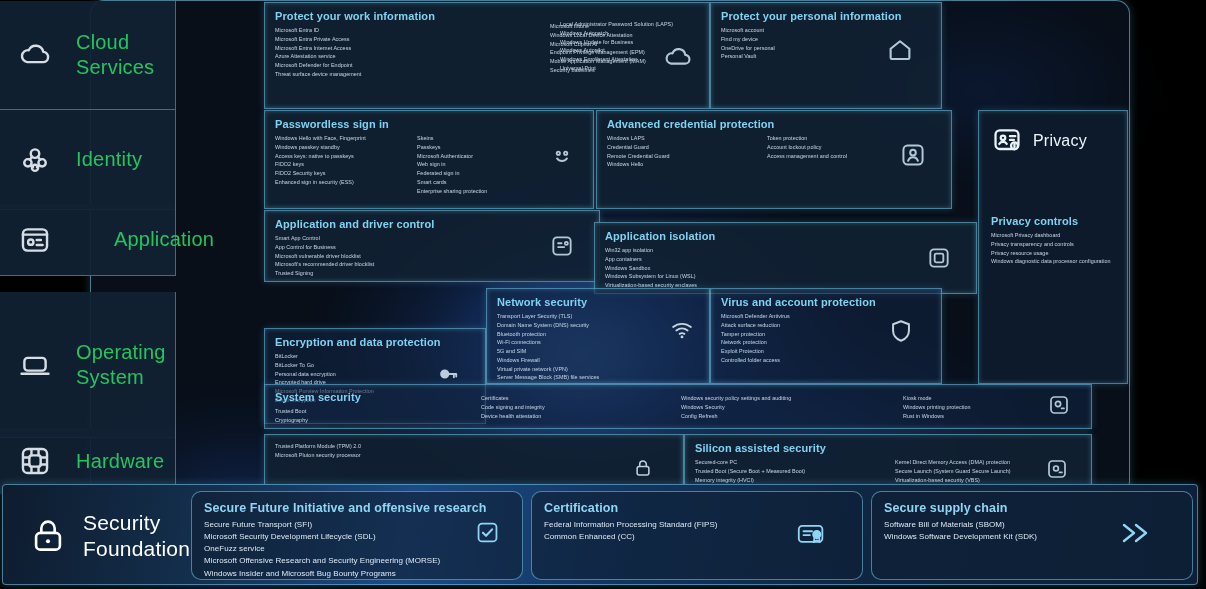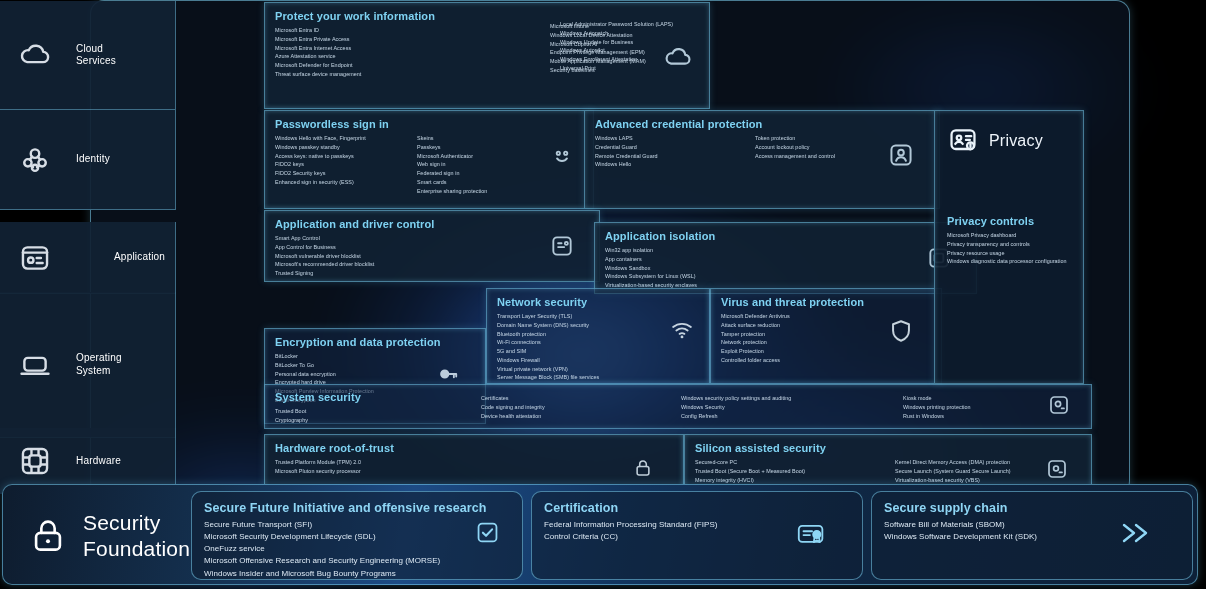--- a/index.html
+++ b/index.html
@@ -42,38 +42,38 @@
     background:rgba(14,28,46,.55);
     box-shadow:0 0 10px rgba(110,200,240,.25);}
 
   
   .rail{position:absolute;left:0;width:176px;box-sizing:border-box;
     display:flex;align-items:center;gap:10px;padding-left:18px;
     border-right:1px solid rgba(120,205,240,.45);
     border-bottom:1px solid rgba(120,205,240,.45);
     background:rgba(17,33,52,.93);}
   .rail .ico{flex:0 0 auto;width:34px;height:34px;opacity:.92;}
-  .rail .lbl{font-size:10px;line-height:1.25;color:#ffffff;font-weight:400;
+  .rail .lbl{font-size:20px;line-height:1.25;color:#22c55e;font-weight:400;
     letter-spacing:.2px;text-align:left;white-space:pre-line;padding-left:14px;}
 
   
   .card-h{font-size:11px;font-weight:700;color:#7fd2f2;letter-spacing:.1px;
     margin:0 0 4px 0;white-space:nowrap;}
   .bul{font-size:5.4px;line-height:1.62;color:#cfe0ef;letter-spacing:.05px;
     white-space:nowrap;opacity:.93;}
   .cols{display:flex;gap:0;}
   .card-pad{padding:7px 10px;position:relative;height:100%;box-sizing:border-box;}
   .card-ico{position:absolute;opacity:.85;}
 
   
   .priv-title{font-size:16px;color:#eef4fa;letter-spacing:.2px;}
 
   
   #foundation{position:absolute;left:2px;top:484px;width:1196px;height:101px;
-    box-sizing:border-box;border-radius:10px;
+    box-sizing:border-box;border-radius:4px;
     background:linear-gradient(100deg,#0e1c2e 0%,#14304f 18%,#1d4b85 34%,#12355f 52%,#0f2744 70%,#0d2038 100%);
     border:1px solid rgba(120,205,240,.55);
     box-shadow:0 0 9px rgba(100,195,240,.28);
     overflow:hidden;}
   .fcard{position:absolute;top:6px;height:89px;box-sizing:border-box;
     border-radius:10px;border:1px solid rgba(120,205,240,.55);
     background:rgba(14,30,52,.62);padding:9px 12px;}
   .fcard.plain{border:none;background:transparent;box-shadow:none;}
   .f-h{font-size:12.5px;font-weight:700;color:#8fd6f5;margin:0 0 4px 0;letter-spacing:.1px;}
   .f-b{font-size:8px;line-height:1.52;color:#dde9f4;letter-spacing:.05px;}
@@ -112,21 +112,21 @@
         <circle class="stk" cx="12" cy="7.5" r="3"></circle>
           <circle class="stk" cx="7" cy="14" r="2.6"></circle>
         <circle class="stk" cx="17" cy="14" r="2.6"></circle>
           <circle class="stk" cx="12" cy="17.5" r="2.2"></circle>
         <path class="stk" d="M10 9.5 8.4 11.8M14 9.5l1.6 2.3M9 16l1.6 1M15 16l-1.6 1"></path>
       </svg>
     </span>
     <span class="lbl">Identity</span>
   </div>
 
-  <div class="rail" style="top:222px;height:72px;gap:48px;">
+  <div class="rail" style="top:204px;height:72px;gap:48px;">
     <span class="ico">
       <svg width="34" height="34" viewBox="0 0 24 24" style="color:#e8eef5">
         <rect class="stk" x="3.5" y="4.5" width="17" height="15" rx="3.2"></rect>
         <path class="stk" d="M3.5 8.2h17"></path>
           <circle class="stk" cx="9" cy="13.5" r="1.9"></circle>
         <path class="stk" d="M13.2 15.5h4.2M13.2 12h3"></path>
       </svg>
     </span>
     <span class="lbl">Application</span>
   </div>
@@ -188,20 +188,34 @@
     <div class="bul">Windows Enrollment Attestation</div>
     <div class="bul">Universal Print</div>
   </div>
 
   <span class="card-ico" style="left:663px;top:43px;color:#cfe6f5;">
     <svg width="30" height="30" viewBox="0 0 24 24">
         <path class="stk" d="M6.5 16.5h11a3.5 3.5 0 0 0 .3-7 5.3 5.3 0 0 0-10.2-1.2A3.8 3.8 0 0 0 6.5 16.5z"></path>
       </svg>
   </span>
 
+  <div class="panel" style="left:710px;top:2px;width:232px;height:107px;">
+    <div class="card-pad">
+      <div class="card-h">Protect your personal information</div>
+      <div class="bul">Microsoft account</div>
+      <div class="bul">Find my device</div>
+      <div class="bul">OneDrive for personal</div>
+      <div class="bul">Personal Vault</div>
+      <span class="card-ico" style="right:26px;top:32px;color:#cfe6f5;">
+        <svg width="30" height="30" viewBox="0 0 24 24">
+            <path class="stk" d="M4.5 11 12 5l7.5 6v7.2a1 1 0 0 1-1 1h-13a1 1 0 0 1-1-1z"></path>
+          </svg>
+      </span>
+    </div>
+  </div>
 
   <div class="panel" style="left:264px;top:110px;width:330px;height:99px;">
     <div class="card-pad">
       <div class="card-h">Passwordless sign in</div>
       <div class="cols">
         <div style="width:142px">
           <div class="bul">Windows Hello with Face, Fingerprint</div>
           <div class="bul">Windows passkey standby</div>
           <div class="bul">Access keys: native to passkeys</div>
           <div class="bul">FIDO2 keys</div>
@@ -221,21 +235,21 @@
       <span class="card-ico" style="left:284px;top:32px;color:#cfe6f5;">
         <svg width="26" height="26" viewBox="0 0 24 24">
           <circle class="stk" cx="8.6" cy="9.5" r="1.5"></circle>
             <circle class="stk" cx="15.4" cy="9.5" r="1.5"></circle>
           <path class="stk" d="M7.4 14.2a5.6 5.6 0 0 0 9.2 0"></path>
         </svg>
       </span>
     </div>
   </div>
 
-  <div class="panel" style="left:584px;top:110px;width:356px;height:99px;">
+  <div class="panel" style="left:596px;top:110px;width:356px;height:99px;">
     <div class="card-pad">
       <div class="card-h">Advanced credential protection</div>
       <div class="cols">
         <div style="width:160px">
           <div class="bul">Windows LAPS</div>
           <div class="bul">Credential Guard</div>
           <div class="bul">Remote Credential Guard</div>
           <div class="bul">Windows Hello</div>
         </div>
         <div style="width:130px">
@@ -322,21 +336,21 @@
         <svg width="26" height="26" viewBox="0 0 24 24">
           <path class="stk" d="M3.8 9.2a13 13 0 0 1 16.4 0M6.8 12.4a8.6 8.6 0 0 1 10.4 0M9.8 15.6a4.2 4.2 0 0 1 4.4 0"></path>
           <circle cx="12" cy="18.4" r="1.3" style="fill:#e6f2fa"></circle>
         </svg>
       </span>
     </div>
   </div>
 
   <div class="panel translucent" style="left:710px;top:288px;width:232px;height:96px;">
     <div class="card-pad">
-      <div class="card-h">Virus and threat protection</div>
+      <div class="card-h">Virus and account protection</div>
       <div class="bul">Microsoft Defender Antivirus</div>
       <div class="bul">Attack surface reduction</div>
       <div class="bul">Tamper protection</div>
       <div class="bul">Network protection</div>
       <div class="bul">Exploit Protection</div>
       <div class="bul">Controlled folder access</div>
       <span class="card-ico" style="right:26px;top:28px;color:#e6f2fa;">
         <svg width="28" height="28" viewBox="0 0 24 24">
             <path class="stk" d="M12 3.6 5.2 6.2v5.4c0 4 2.8 7.3 6.8 8.8 4-1.5 6.8-4.8 6.8-8.8V6.2z"></path>
           </svg>
@@ -373,21 +387,20 @@
           <rect class="stk" x="4" y="4" width="16" height="16" rx="3.4"></rect>
           <circle class="stk" cx="11" cy="11" r="2.6"></circle>
             <path class="stk" d="M14.6 15.4h2.4"></path>
         </svg>
       </span>
     </div>
   </div>
 
   <div class="panel" style="left:264px;top:434px;width:420px;height:60px;">
     <div class="card-pad">
-      <div class="card-h">Hardware root-of-trust</div>
       <div class="bul">Trusted Platform Module (TPM) 2.0</div>
       <div class="bul">Microsoft Pluton security processor</div>
       <span class="card-ico" style="left:367px;top:22px;color:#e0eef8;">
         <svg width="22" height="22" viewBox="0 0 24 24">
           <rect class="stk" x="5.6" y="10.4" width="12.8" height="9.2" rx="2.2"></rect>
           <path class="stk" d="M8.4 10.4V8a3.6 3.6 0 0 1 7.2 0v2.4"></path>
         </svg>
       </span>
     </div>
   </div>
@@ -411,21 +424,21 @@
       <span class="card-ico" style="right:22px;top:22px;color:#cfe6f5;">
         <svg width="24" height="24" viewBox="0 0 24 24">
           <rect class="stk" x="4" y="4" width="16" height="16" rx="3.4"></rect>
           <circle class="stk" cx="11" cy="11.4" r="2.4"></circle>
             <path class="stk" d="M14.4 15.4h2.6"></path>
         </svg>
       </span>
     </div>
   </div>
 
-  <div class="panel dk" style="left:934px;top:110px;width:150px;height:274px;">
+  <div class="panel dk" style="left:978px;top:110px;width:150px;height:274px;">
     <div class="card-pad" style="padding:14px 12px;">
       <div style="display:flex;align-items:center;gap:10px;">
         <span>
           <svg width="32" height="32" viewBox="0 0 24 24" style="color:#eaf3fa">
             <rect class="stk" x="3.4" y="4" width="17.2" height="14" rx="3.2"></rect>
             <circle class="stk" cx="9" cy="9.6" r="1.7"></circle>
               <path class="stk" d="M6.2 14.2a3.4 3.4 0 0 1 5.6 0"></path>
             <path class="stk" d="M14.2 8.4h4M14.2 11.2h3"></path>
             <circle class="stk" cx="17.6" cy="15.6" r="2.6" style="fill:#14283f"></circle>
             <path class="stk" d="M17.6 14.4v2.4"></path>
@@ -468,21 +481,21 @@
         <svg width="25" height="25" viewBox="0 0 24 24">
           <rect class="stk" x="3.4" y="3.4" width="17.2" height="17.2" rx="3.4"></rect>
           <path class="stk" d="m7.6 12.2 3 3 5.8-6.2" style="stroke-width:2"></path>
         </svg>
       </span>
     </div>
 
     <div class="fcard" style="left:528px;width:332px;">
       <div class="f-h">Certification</div>
       <div class="f-b">Federal Information Processing Standard (FIPS)</div>
-      <div class="f-b">Control Criteria (CC)</div>
+      <div class="f-b">Common Enhanced (CC)</div>
       <span style="position:absolute;right:36px;top:28px;color:#8fd6f5;">
         <svg width="30" height="28" viewBox="0 0 28 24">
           <rect class="stk" x="2.6" y="4.4" width="22" height="15" rx="3.2"></rect>
           <path class="stk" d="M7 9.4h8M7 13h6"></path>
           <circle class="stk" cx="19.4" cy="12.4" r="3.4" style="fill:#8fd6f5"></circle>
           <path class="stk" d="m17.2 15.6-.6 4 2.8-1.7 2.8 1.7-.6-4"></path>
         </svg>
       </span>
     </div>
 

